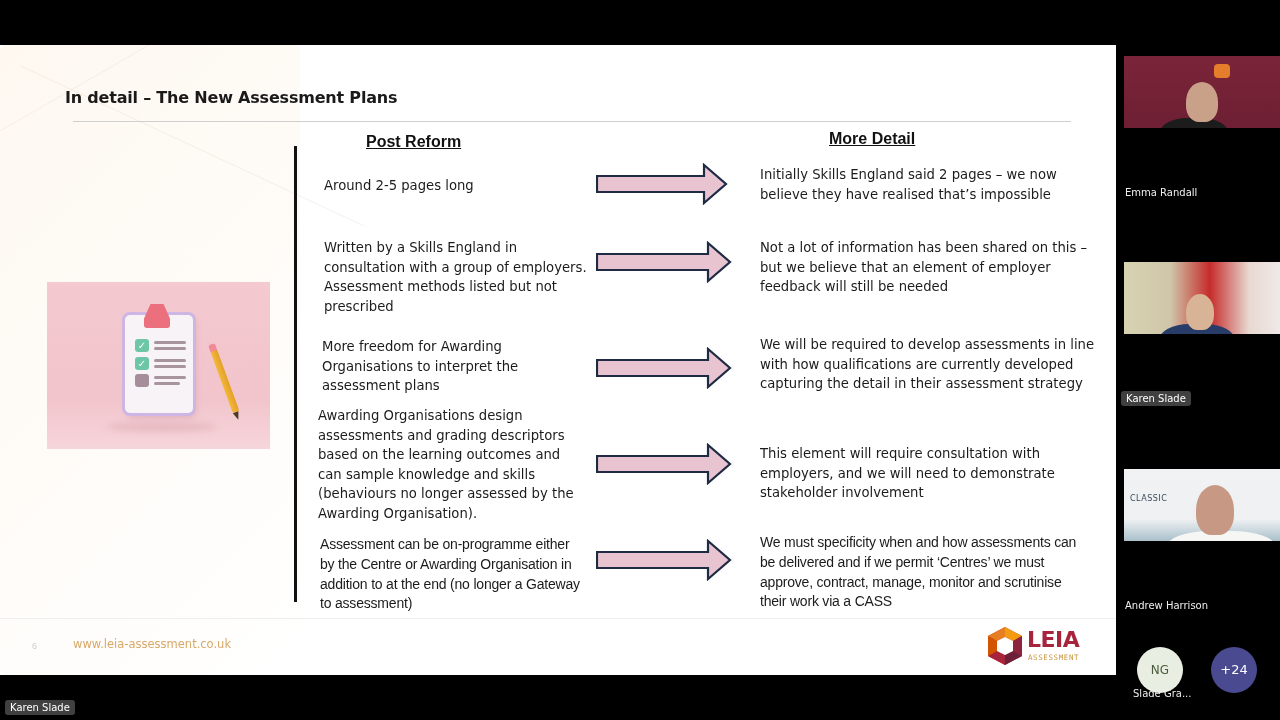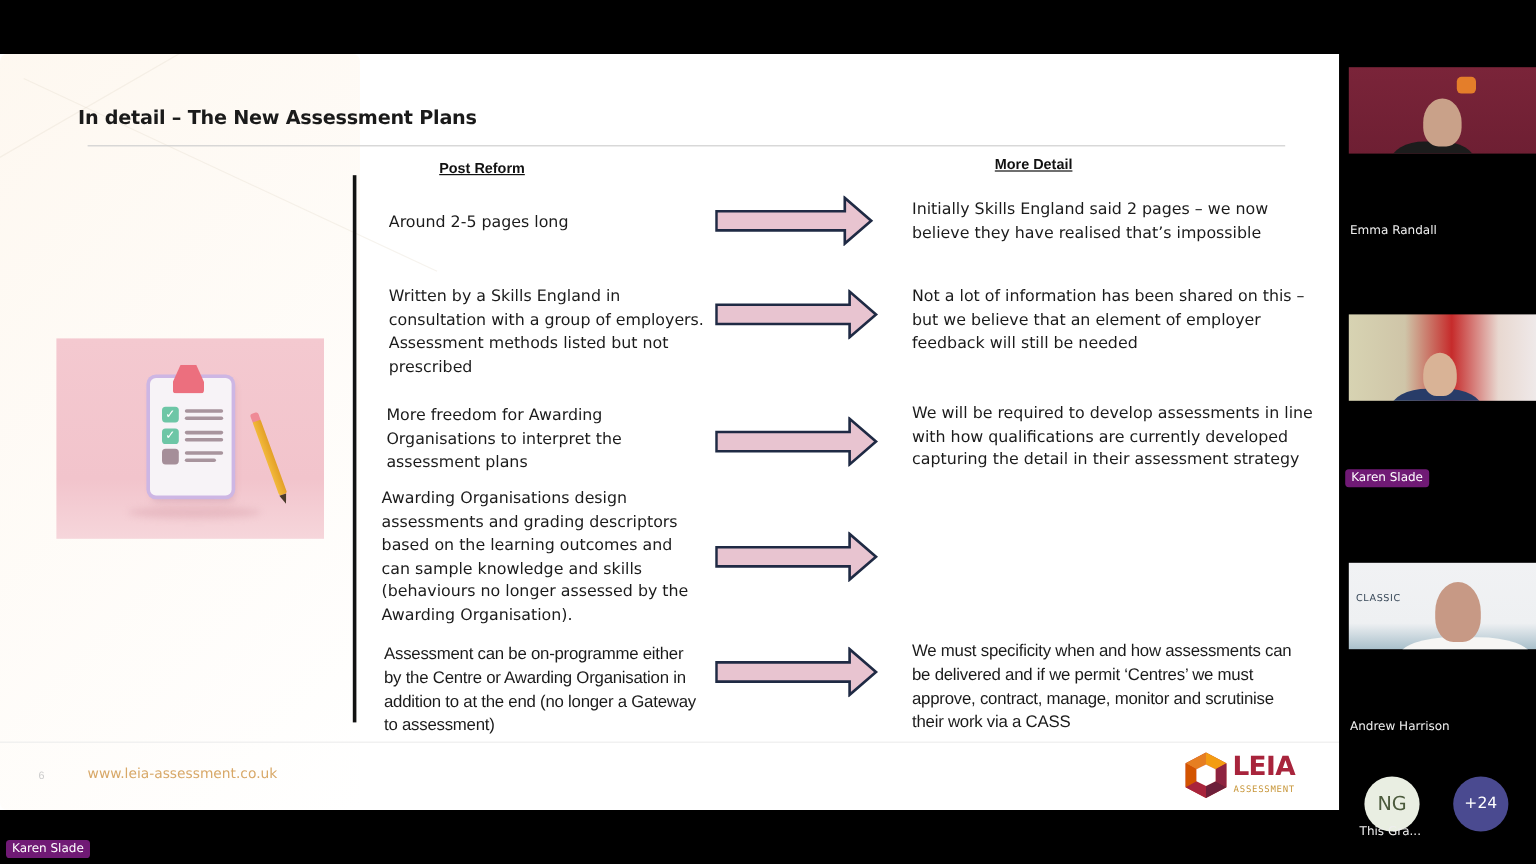--- a/index.html
+++ b/index.html
@@ -7,21 +7,21 @@
   .root { position: relative; width: 1280px; height: 720px; background: #000; }
 
   
   .slide { position: absolute; left: 0; top: 45px; width: 1116px; height: 630px; background: #fff; overflow: hidden; }
   .deco-line { position: absolute; background: rgba(230,220,205,0.35); height: 1px; transform-origin: 0 0; }
   .deco-soft { position: absolute; border-radius: 6px; background: linear-gradient(135deg, rgba(253,243,230,0.6), rgba(255,255,255,0)); }
 
   .slide-title { position: absolute; left: 65px; top: 43px; font-family: "DejaVu Sans", sans-serif; font-weight: bold; font-size: 16px; color: #1a1a1a; letter-spacing: -0.2px; }
   .title-rule { position: absolute; left: 73px; top: 76px; width: 998px; height: 1px; background: #cfcfcf; }
 
-  .col-header { position: absolute; font-family: "Liberation Sans", sans-serif; font-weight: bold; font-size: 12px; color: #111; text-decoration: underline; }
+  .col-header { position: absolute; font-family: "Liberation Sans", sans-serif; font-weight: bold; font-size: 16px; color: #111; text-decoration: underline; }
   .col-header.post { left: 366px; top: 88px; }
   .col-header.detail { left: 829px; top: 85px; }
 
   .vbar { position: absolute; left: 294px; top: 101px; width: 3px; height: 456px; background: #111; }
 
   .illus { position: absolute; left: 47px; top: 237px; width: 223px; height: 167px; background: linear-gradient(180deg,#f4c9d0 0%, #f2c4cc 70%, #f6d6db 100%); overflow: hidden; }
   .clip-board { position: absolute; left: 78px; top: 33px; width: 68px; height: 98px; background: #f7f3f7; border-radius: 5px; box-shadow: 0 0 0 3px #cdb6e4, 2px 4px 6px rgba(150,90,120,0.25); }
   .clip-top { position: absolute; left: 97px; top: 22px; width: 26px; height: 24px; background: #ec6f7e; border-radius: 5px 5px 3px 3px; clip-path: polygon(25% 0, 75% 0, 100% 60%, 100% 100%, 0 100%, 0 60%); }
   .chk { position: absolute; left: 88px; width: 14px; height: 13px; border-radius: 3px; background: #6dc6a6; color: #fff; font-size: 10px; line-height: 13px; text-align: center; font-family: "DejaVu Sans", sans-serif; }
   .chk.empty { background: #a58e99; }
@@ -39,22 +39,22 @@
   .footer-url { position: absolute; left: 73px; top: 592px; font-size: 11.5px; color: #d8a868; font-family: "DejaVu Sans", sans-serif; }
   .footer-rule { position: absolute; left: 0; top: 573px; width: 1116px; height: 1px; background: #eee; }
   .logo { position: absolute; left: 985px; top: 580px; width: 104px; height: 42px; }
   .logo-word { position: absolute; left: 42px; top: 2px; font-family: "DejaVu Sans", sans-serif; font-size: 22px; font-weight: bold; color: #a8243c; letter-spacing: -0.5px; }
   .logo-sub { position: absolute; left: 43px; top: 28px; font-family: "DejaVu Sans Mono", monospace; font-size: 7.5px; color: #c8973b; letter-spacing: 0.6px; text-align: right; }
 
   
   .panel { position: absolute; left: 1116px; top: 45px; width: 164px; height: 675px; background: #000; }
   .tile-video { position: absolute; left: 1124px; width: 156px; height: 72px; overflow: hidden; }
   .tile-name { position: absolute; left: 1125px; font-family: "DejaVu Sans", sans-serif; font-size: 10px; color: #f0f0f0; }
-  .name-chip { position: absolute; font-family: "DejaVu Sans", sans-serif; font-size: 10px; color: #fff; background: #701a75; border-radius: 3px; padding: 2px 5px; }
-  .avatar { position: absolute; width: 46px; height: 46px; border-radius: 50%; text-align: center; line-height: 46px; font-family: "DejaVu Sans", sans-serif; font-size: 16px; }
+  .name-chip { position: absolute; font-family: "DejaVu Sans", sans-serif; font-size: 10px; color: #fff; background: #404040; border-radius: 3px; padding: 2px 5px; }
+  .avatar { position: absolute; width: 46px; height: 46px; border-radius: 50%; text-align: center; line-height: 46px; font-family: "DejaVu Sans", sans-serif; font-size: 12px; }
   .avatar.ng { left: 1137px; top: 647px; background: #e9eee2; color: #4b5a3c; }
   .avatar.more { left: 1211px; top: 647px; background: #4a4a90; color: #fff; font-size: 13px; }
   .avatar-name { position: absolute; left: 1133px; top: 688px; font-family: "DejaVu Sans", sans-serif; font-size: 10px; color: #eee; }
 
   
   .vid1 { background: linear-gradient(180deg,#7a2439 0%, #6e1f33 100%); }
   .vid2 { background: linear-gradient(90deg,#d7d3b2 0%, #cfc5a8 30%, #c62b2b 55%, #e8d8d0 80%, #efe9e9 100%); }
   .vid3 { background: linear-gradient(180deg,#f1f2f4 0%, #eef0f2 70%, #a9c0cb 100%); }
   .person { position: absolute; border-radius: 50% 50% 40% 40%; }
   .body { position: absolute; border-radius: 40% 40% 0 0; }
@@ -108,20 +108,21 @@
     <div class="row-text" style="left:322px;top:292px;width:240px;">More freedom for Awarding Organisations to interpret the assessment plans</div>
     <svg class="arrow" style="left:596px;top:302px;" viewBox="0 0 136 42">
       <polygon points="1,13 112,13 112,2 134,21 112,40 112,29 1,29" fill="#E8C4D0" stroke="#1F2A44" stroke-width="2.2"></polygon>
     </svg>
     <div class="row-text" style="left:760px;top:290px;width:345px;">We will be required to develop assessments in line with how qualifications are currently developed capturing the detail in their assessment strategy</div>
 
     <div class="row-text" style="left:318px;top:361px;width:270px;">Awarding Organisations design assessments and grading descriptors based on the learning outcomes and can sample knowledge and skills (behaviours no longer assessed by the Awarding Organisation).</div>
     <svg class="arrow" style="left:596px;top:398px;" viewBox="0 0 136 42">
       <polygon points="1,13 112,13 112,2 134,21 112,40 112,29 1,29" fill="#E8C4D0" stroke="#1F2A44" stroke-width="2.2"></polygon>
     </svg>
+    <div class="row-text" style="left:760px;top:399px;width:320px;">This element will require consultation with employers, and we will need to demonstrate stakeholder involvement</div>
 
     <div class="row-text condensed" style="left:320px;top:490px;width:265px;">Assessment can be on-programme either by the Centre or Awarding Organisation in addition to at the end (no longer a Gateway to assessment)</div>
     <svg class="arrow" style="left:596px;top:494px;" viewBox="0 0 136 42">
       <polygon points="1,13 112,13 112,2 134,21 112,40 112,29 1,29" fill="#E8C4D0" stroke="#1F2A44" stroke-width="2.2"></polygon>
     </svg>
     <div class="row-text condensed" style="left:760px;top:488px;width:330px;">We must specificity when and how assessments can be delivered and if we permit ‘Centres’ we must approve, contract, manage, monitor and scrutinise their work via a CASS</div>
 
     <div class="footer-rule"></div>
     <div class="footer-page">6</div>
     <div class="footer-url">www.leia-assessment.co.uk</div>
@@ -159,15 +160,15 @@
   <div class="name-chip" style="left:1121px;top:391px;">Karen Slade</div>
 
   <div class="tile-video vid3" style="top:469px;">
     <div style="position:absolute;left:6px;top:25px;font-family:'DejaVu Sans',sans-serif;font-size:8px;color:#3a4a5a;letter-spacing:0.5px;">CLASSIC</div>
     <div class="body" style="left:42px;top:62px;width:110px;height:40px;background:#f6f6f4;"></div>
     <div class="person" style="left:72px;top:16px;width:38px;height:50px;background:#c79985;"></div>
   </div>
   <div class="tile-name" style="top:600px;">Andrew Harrison</div>
 
   <div class="avatar ng">NG</div>
-  <div class="avatar-name">This Gra...</div>
+  <div class="avatar-name">Slade Gra...</div>
   <div class="avatar more">+24</div>
 </div>
 
 </body></html>

